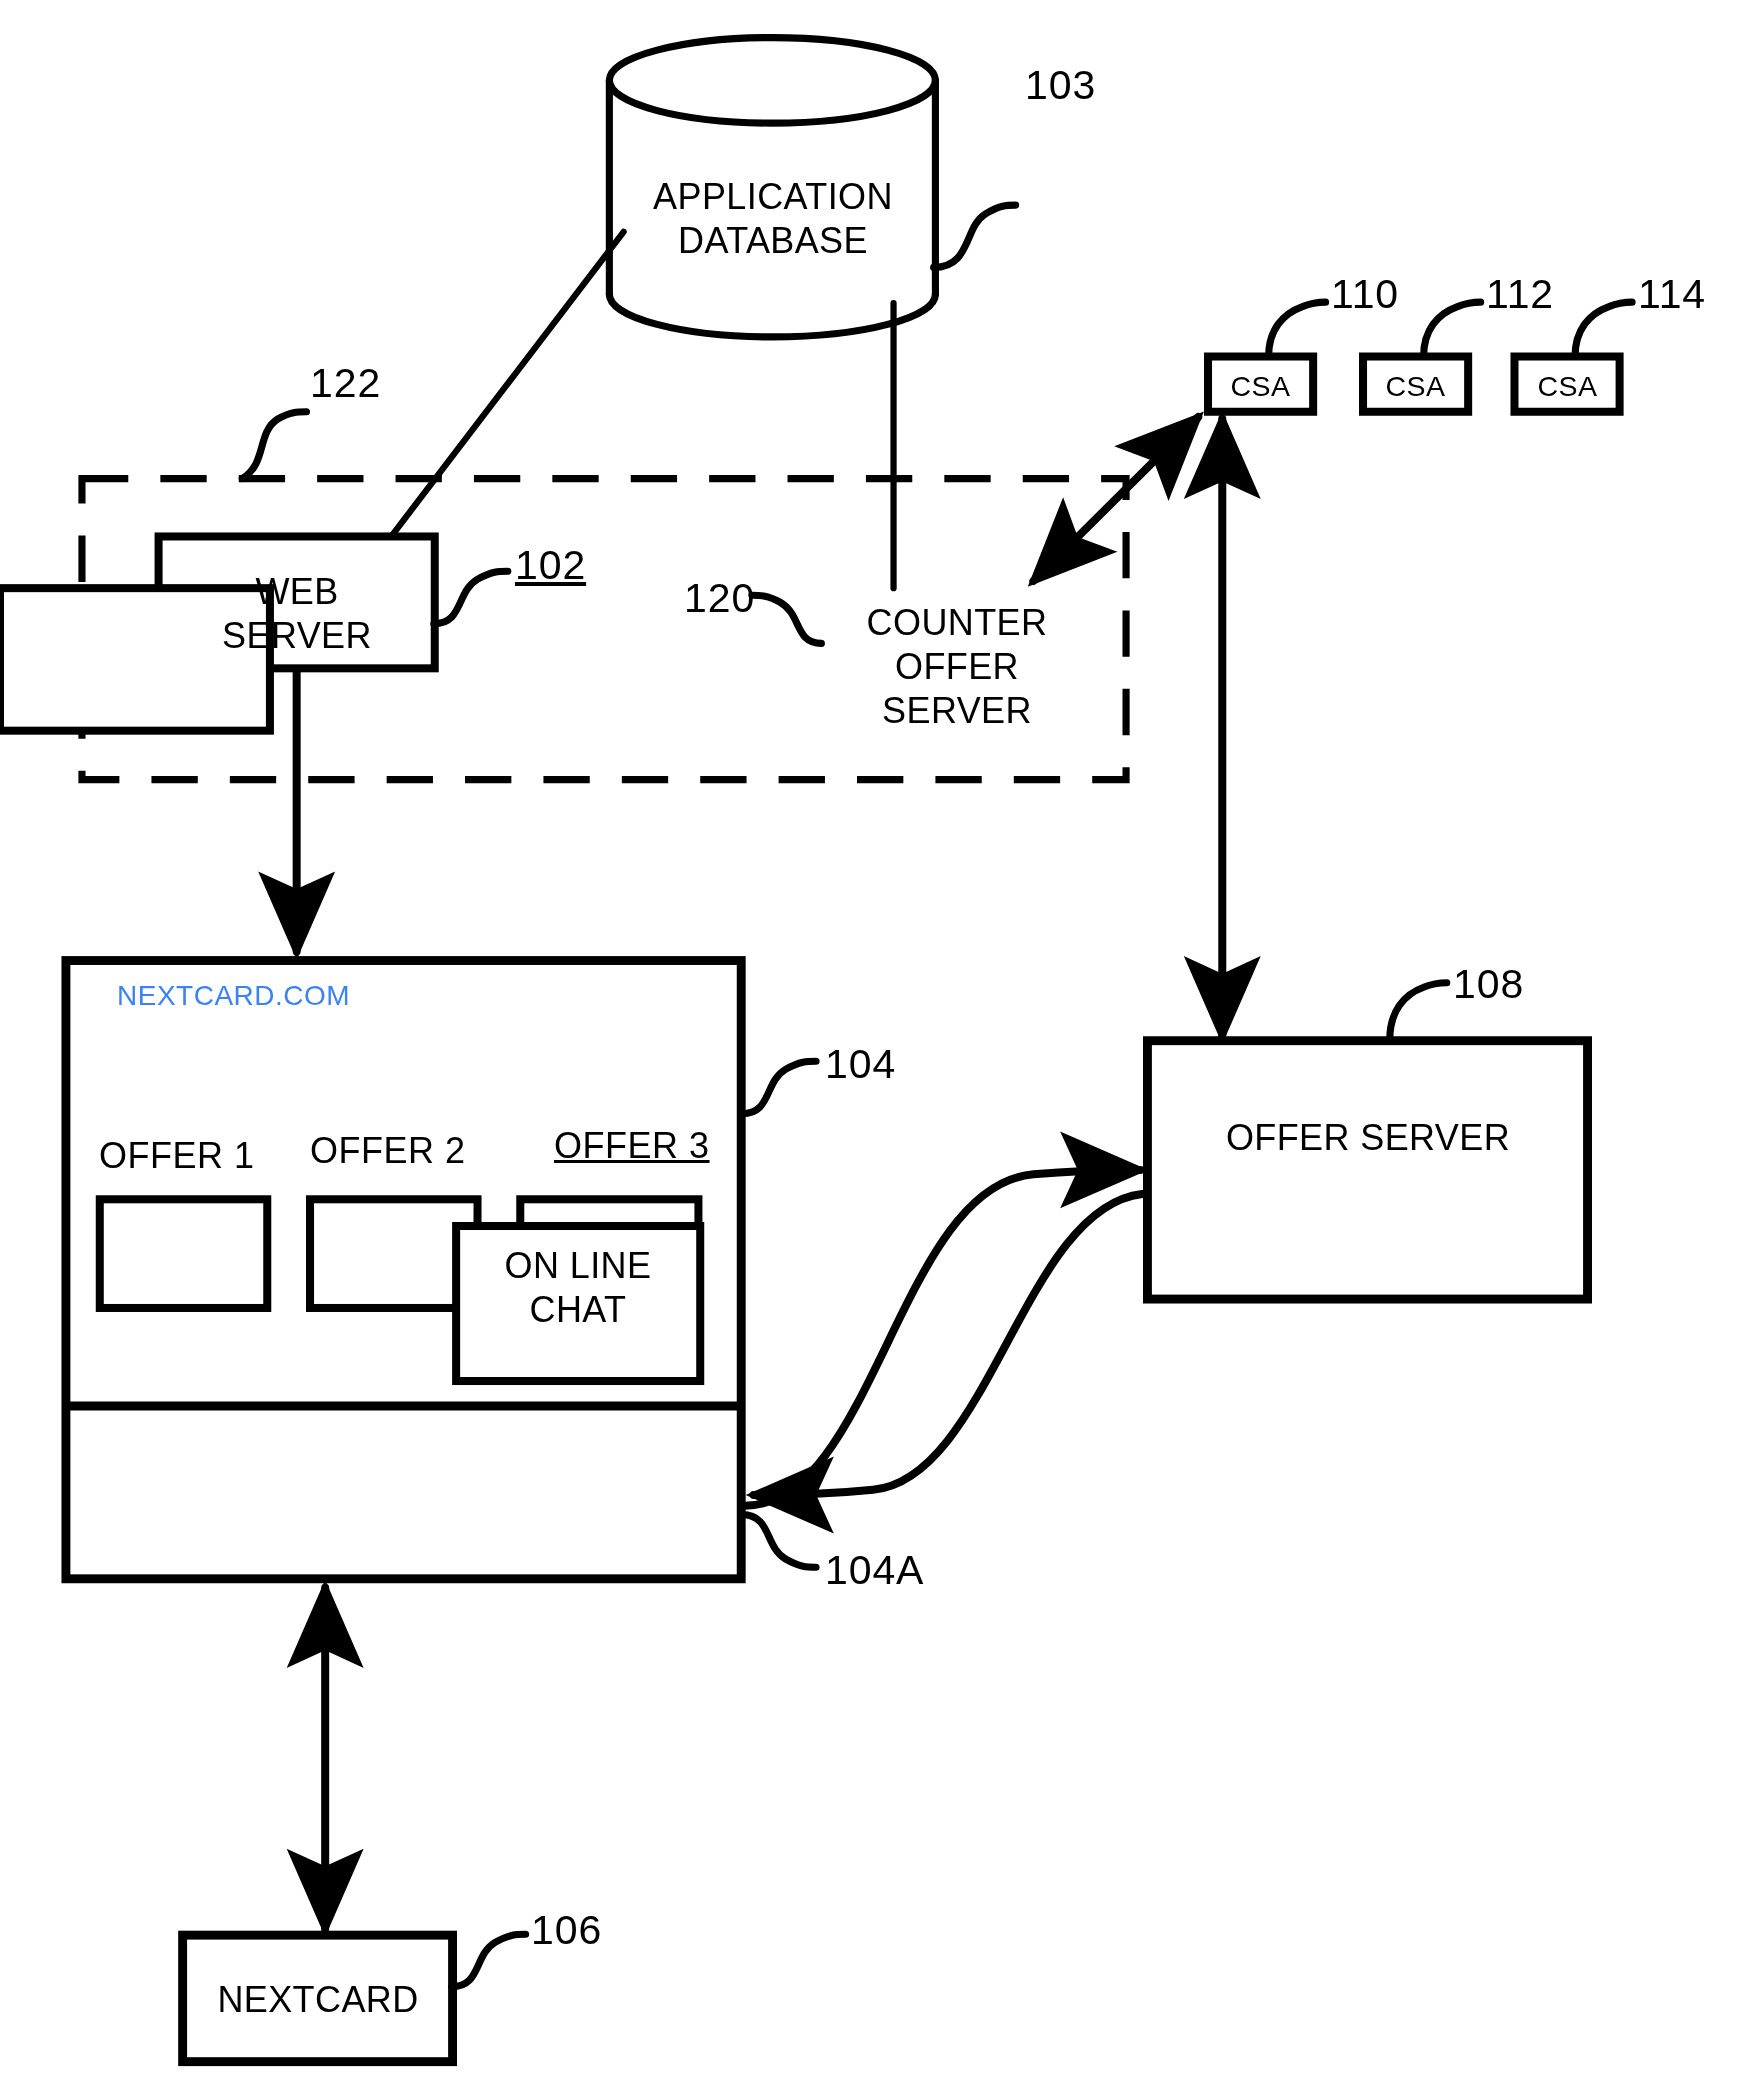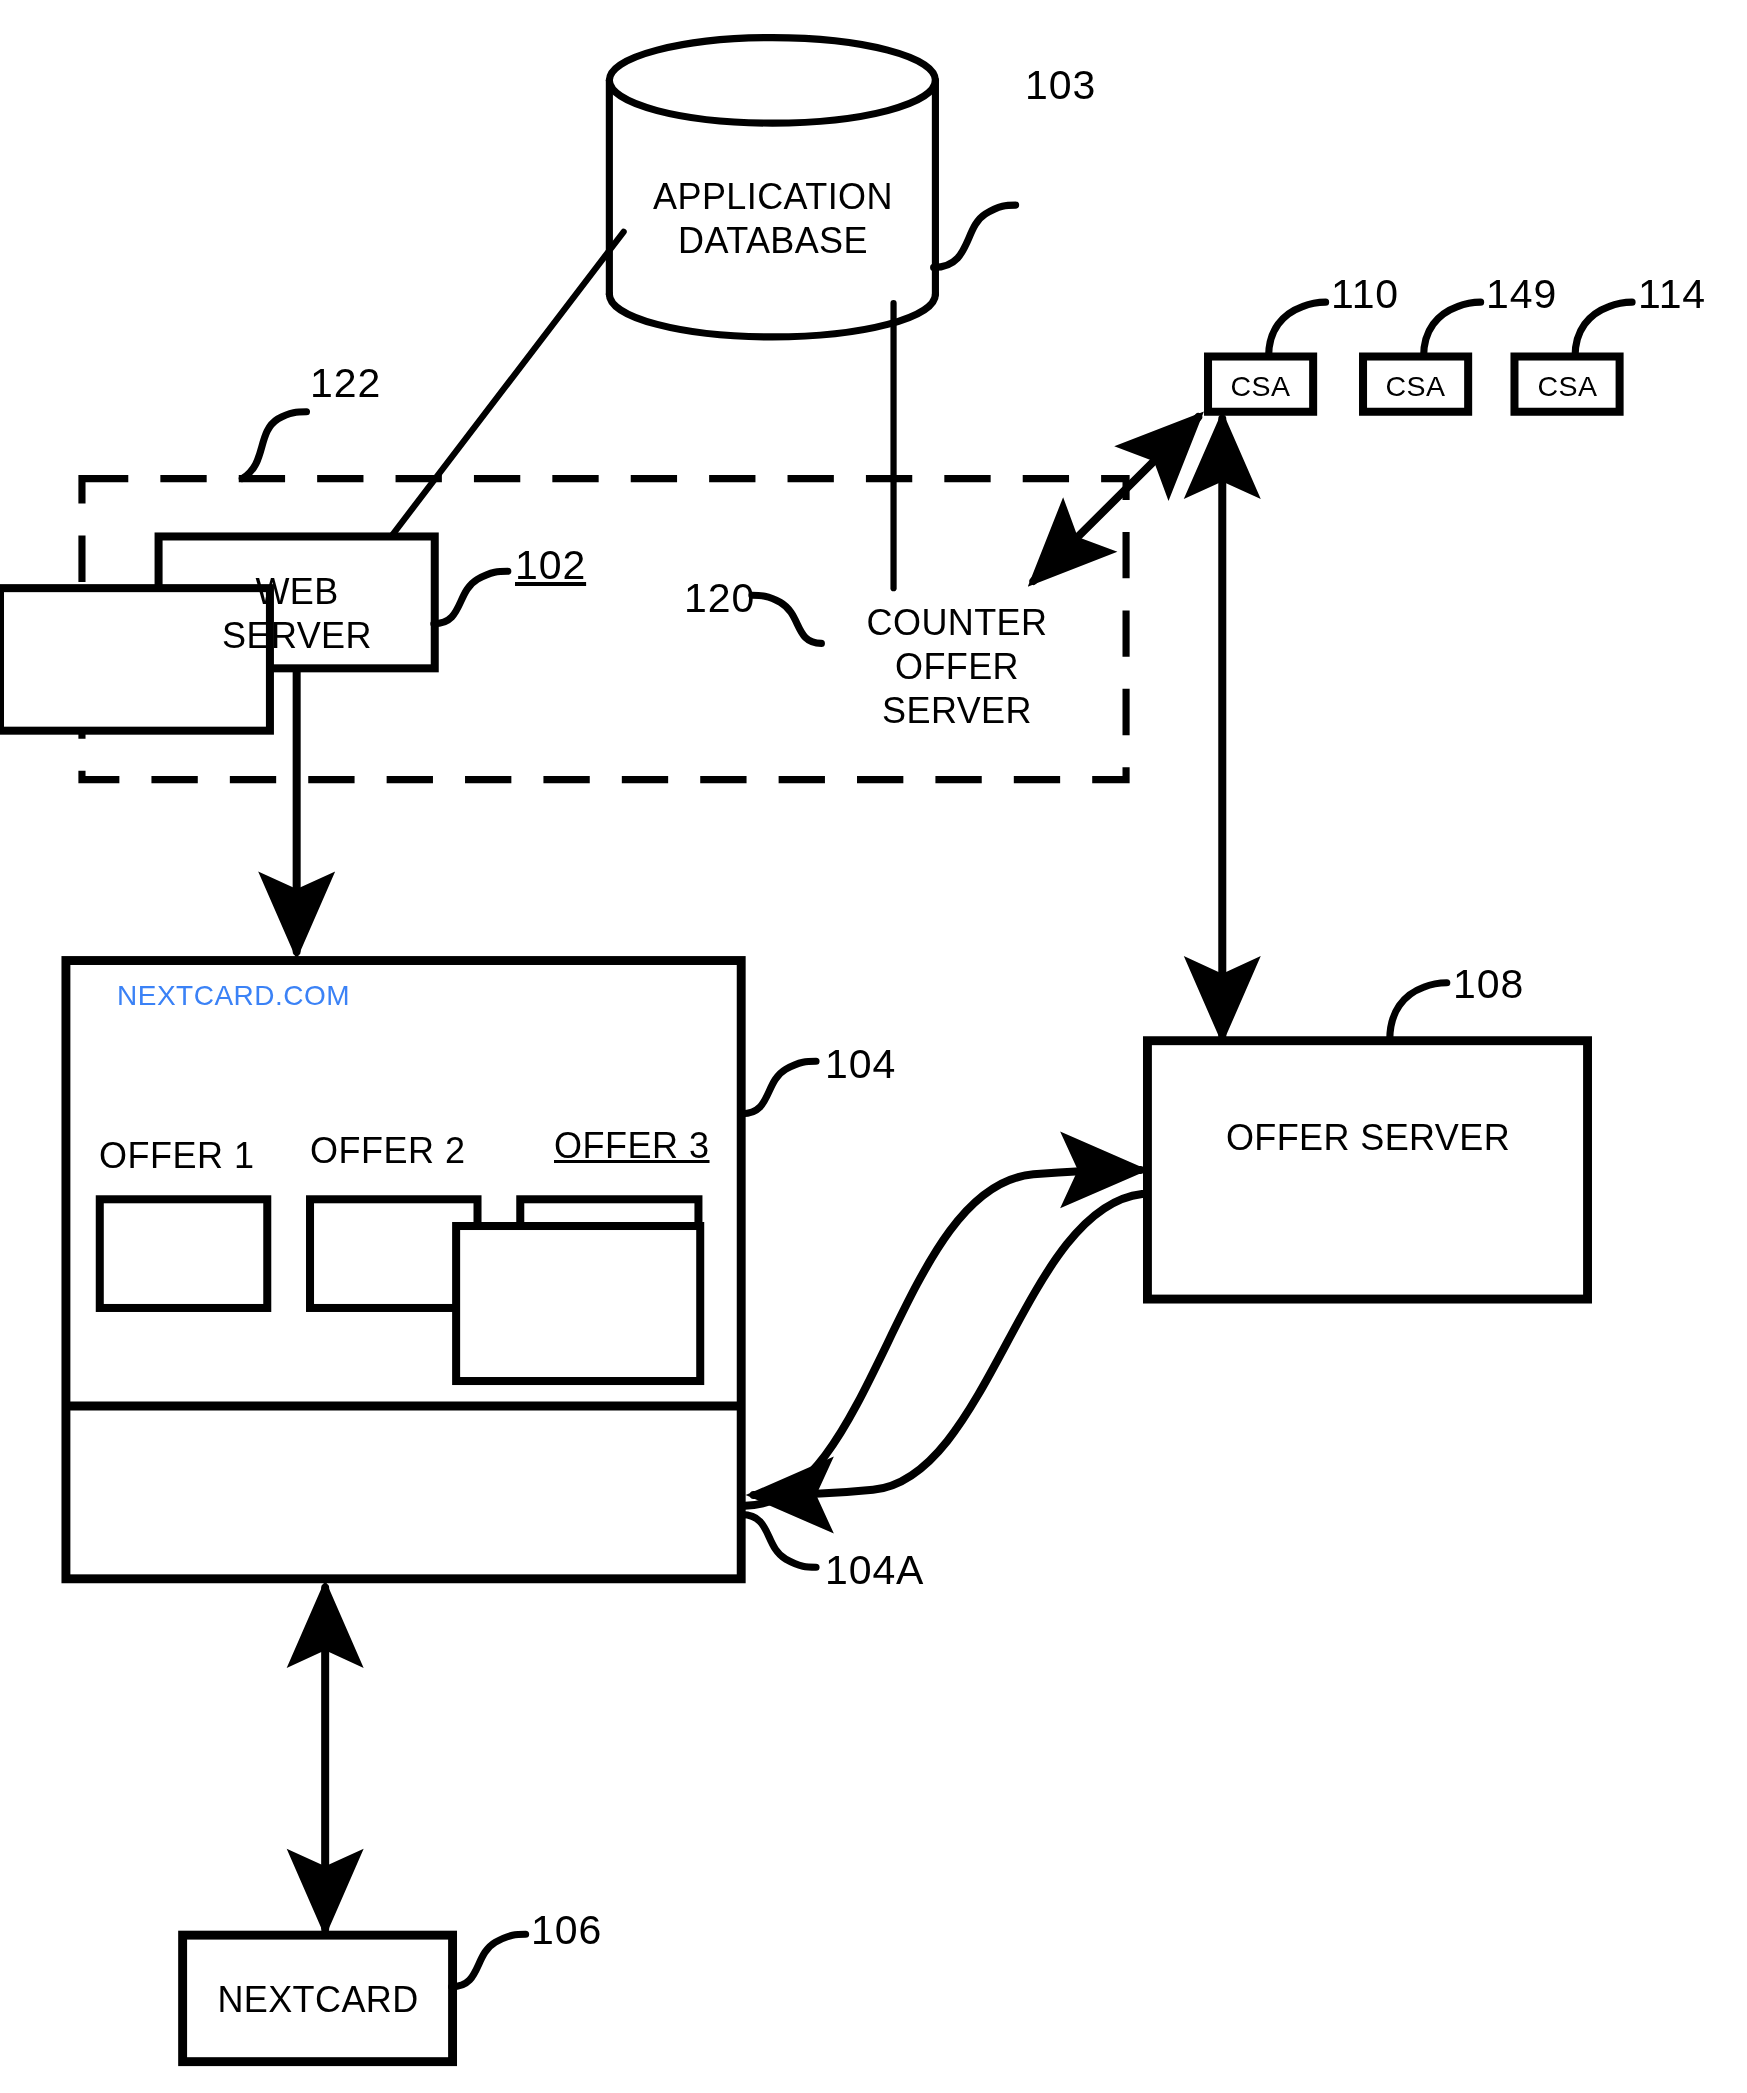--- a/index.html
+++ b/index.html
@@ -325,33 +325,35 @@
 
   <div class="node-label box-text" style="left:822px; top:601px; width:270px;">COUNTER
 OFFER
 SERVER</div>
   <div class="ref-num" style="left:684px; top:575px;">120</div>
 
   <div class="node-label csa-text" style="left:1208px; top:369px; width:105px;">CSA</div>
   <div class="ref-num" style="left:1331px; top:271px;">110</div>
 
   <div class="node-label csa-text" style="left:1363px; top:369px; width:105px;">CSA</div>
-  <div class="ref-num" style="left:1486px; top:271px;">149</div>
+  <div class="ref-num" style="left:1486px; top:271px;">112</div>
 
   <div class="node-label csa-text" style="left:1515px; top:369px; width:105px;">CSA</div>
   <div class="ref-num" style="left:1638px; top:271px;">114</div>
 
   <div class="panel-title" style="left:93px; top:980px;">NEXTCARD.COM</div>
   <div class="ref-num" style="left:825px; top:1041px;">104</div>
   <div class="ref-num" style="left:825px; top:1547px;">104A</div>
 
   <div class="offer-label" style="left:99px; top:1135px;">OFFER 1</div>
   <div class="offer-label" style="left:310px; top:1130px;">OFFER 2</div>
   <div class="offer-label" style="left:554px; top:1125px;text-decoration:underline;">OFFER 3</div>
 
+  <div class="node-label box-text" style="left:456px; top:1244px; width:244px;">ON LINE
+CHAT</div>
 
   <div class="node-label box-text" style="left:1148px; top:1116px; width:440px; text-align:center;">OFFER SERVER</div>
   <div class="ref-num" style="left:1453px; top:961px;">108</div>
 
   <div class="node-label box-text" style="left:183px; top:1978px; width:270px;">NEXTCARD</div>
   <div class="ref-num" style="left:531px; top:1907px;">106</div>
 
 </div>
 
 

